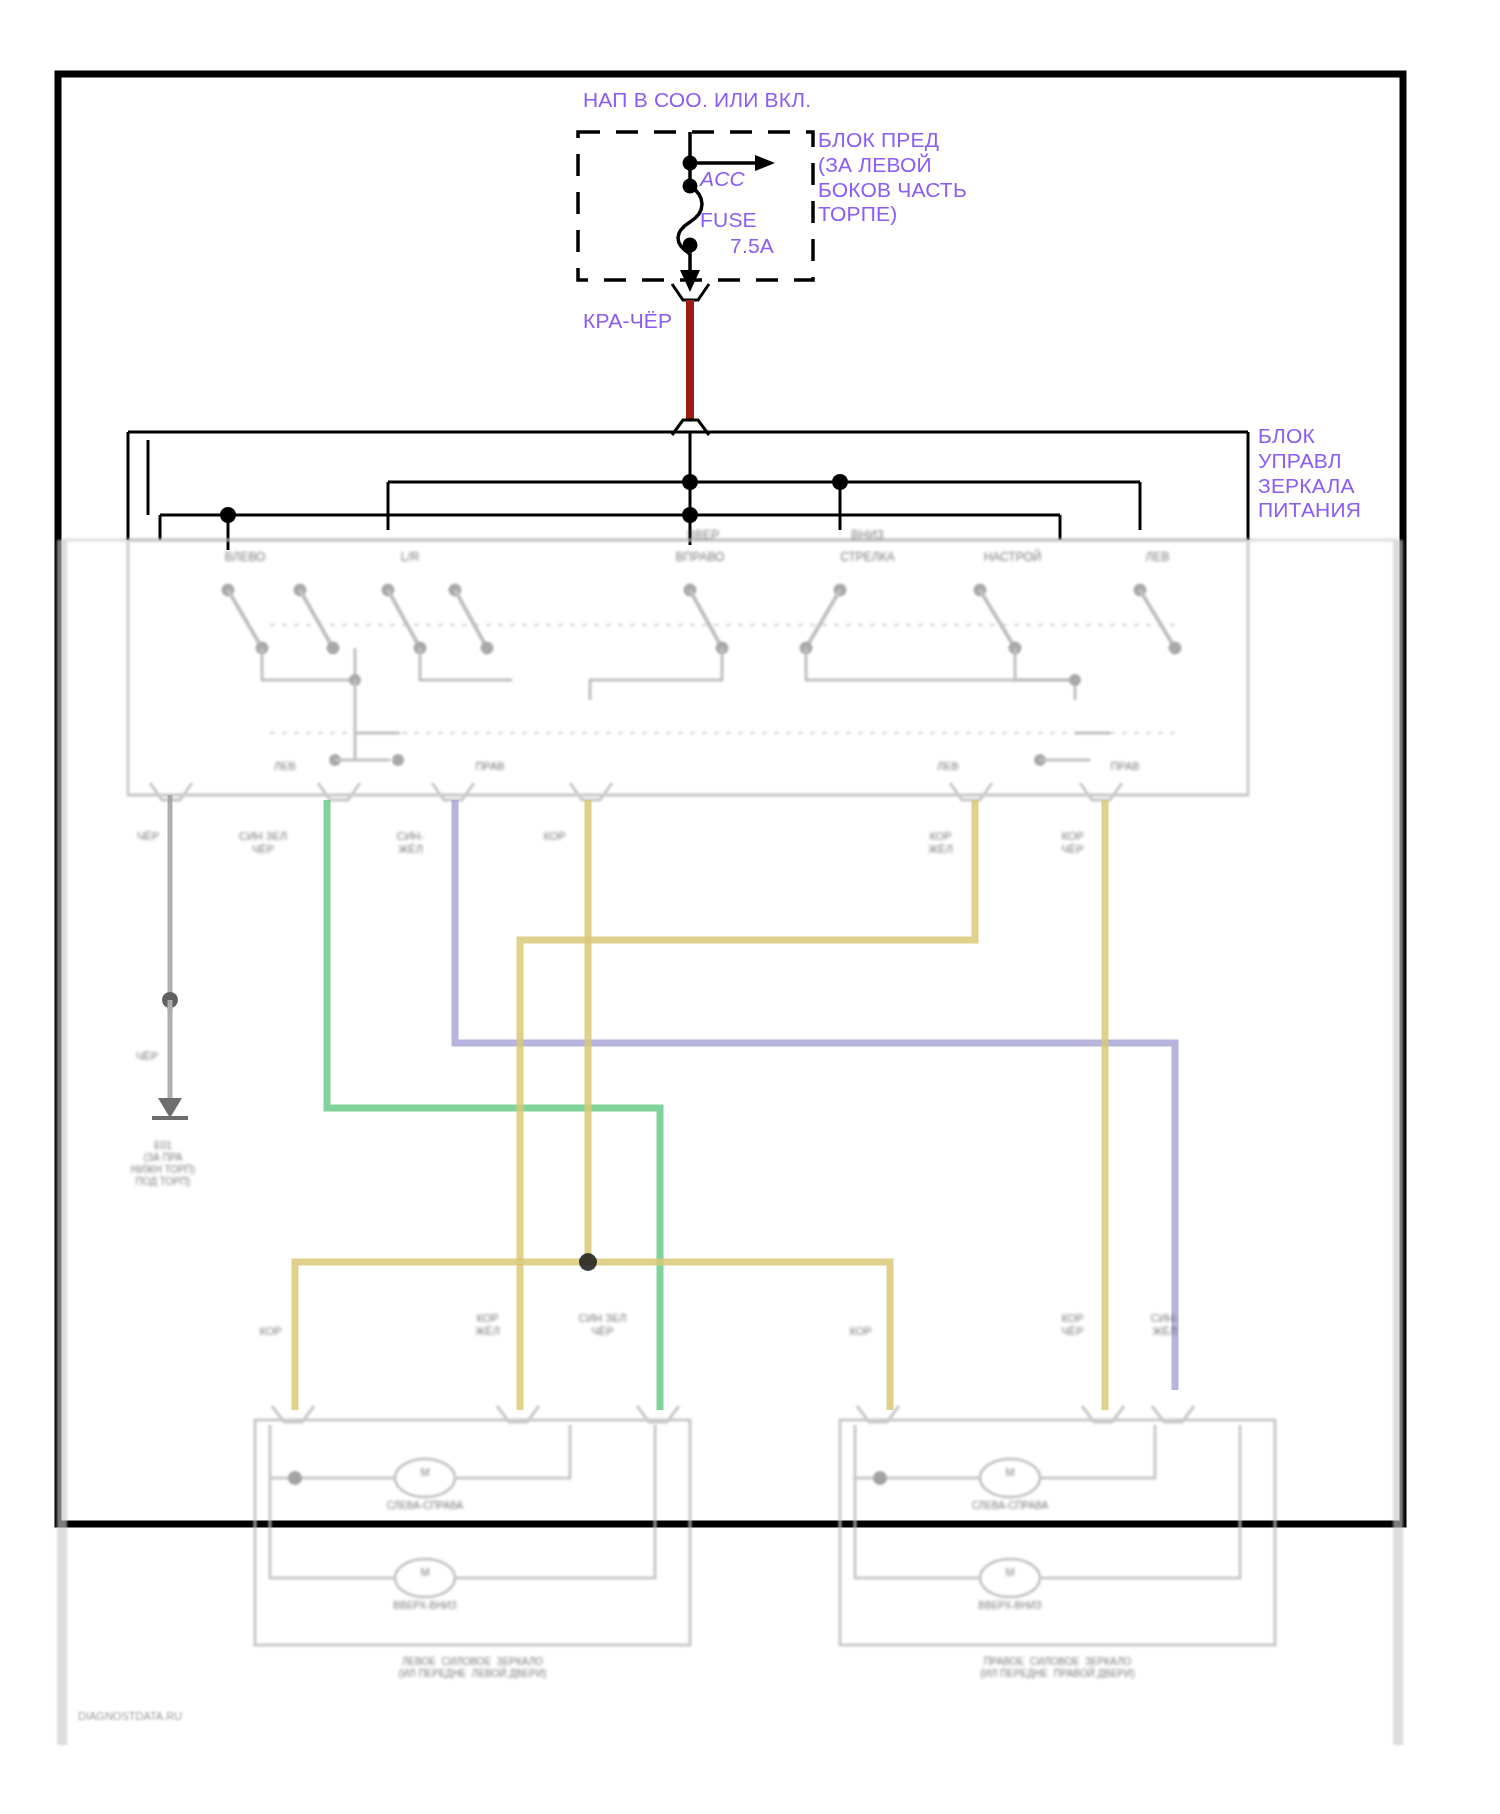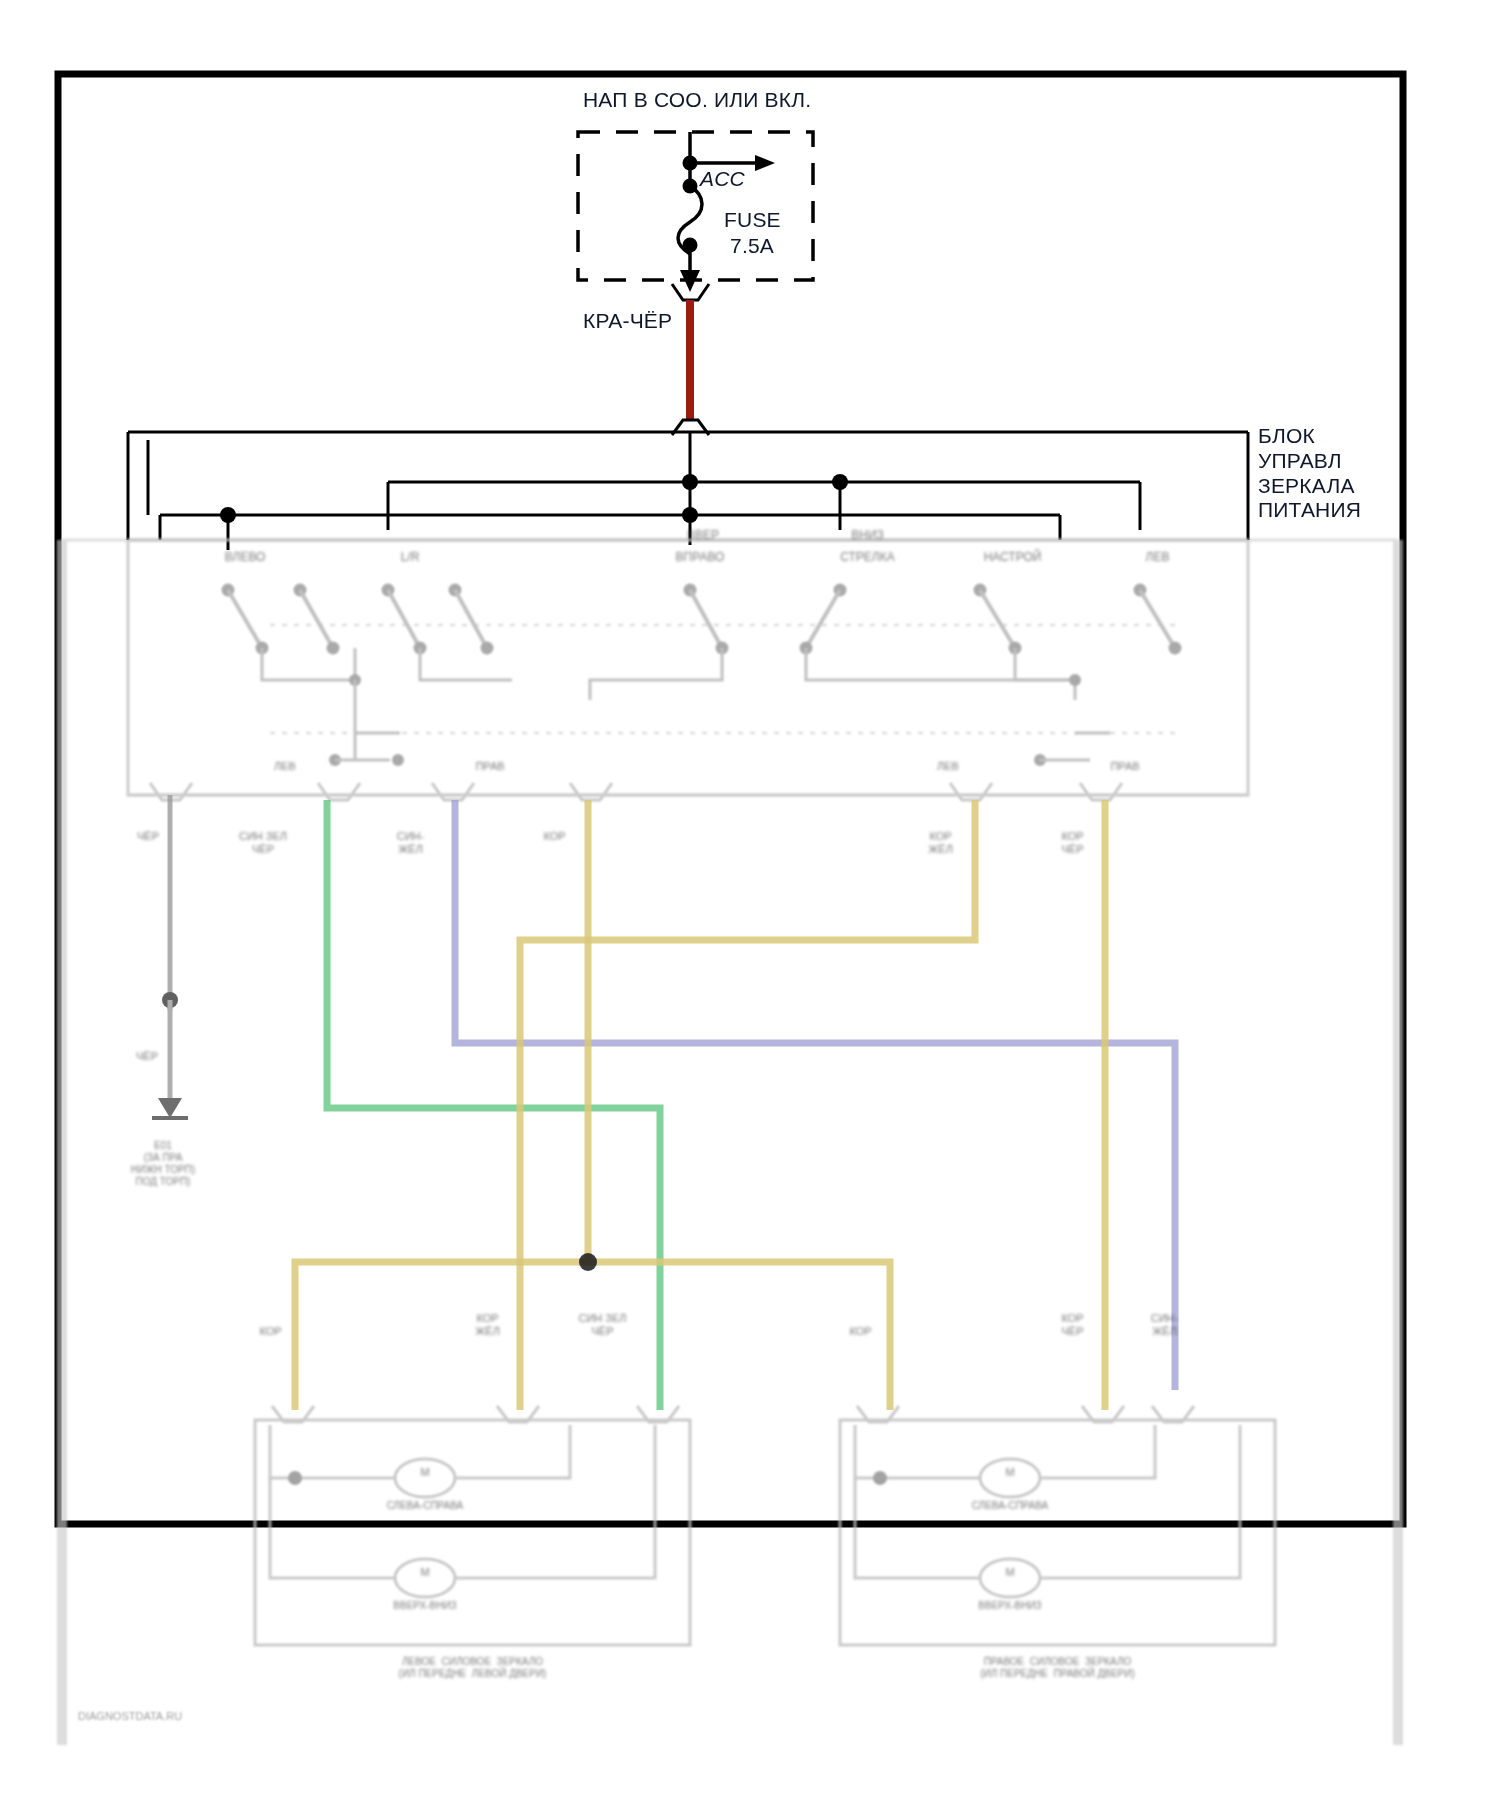--- a/index.html
+++ b/index.html
@@ -1,19 +1,19 @@
 <!DOCTYPE html>
 <html><head>
 <meta charset="utf-8">
 <style>
   html,body{margin:0;padding:0;background:#ffffff;}
   body{width:1500px;height:1814px;font-family:"Liberation Sans",sans-serif;}
   #stage{position:relative;width:1500px;height:1814px;background:#ffffff;overflow:hidden;}
   svg{display:block;}
-  .lbl{position:absolute;font-family:"Liberation Sans",sans-serif;color:#0f172a;white-space:pre;line-height:1.18;}
+  .lbl{position:absolute;font-family:"Liberation Sans",sans-serif;color:#8b5cf6;white-space:pre;line-height:1.18;}
   .sharp{font-size:21px;font-weight:400;letter-spacing:.2px;}
   .fade{position:absolute;color:#4a4a4a;font-family:"Liberation Sans",sans-serif;white-space:pre;
         line-height:1.2;filter:blur(1.35px);opacity:.72;font-size:12px;text-align:center;}
   .fade.s{font-size:11px;}
   .fade.xs{font-size:10px;}
   .fade.wm{font-size:11px;filter:blur(1.1px);opacity:.55;text-align:left;}
 </style>
 </head>
 <body>
 
@@ -182,23 +182,27 @@
       <circle cx="880" cy="1478" r="7" fill="#8f8f8f"></circle>
       <ellipse cx="1010" cy="1578" rx="30" ry="19" fill="none" stroke="#bdbdbd" stroke-width="3"></ellipse>
       <path d="M855,1478 L855,1578 L980,1578 M1040,1578 L1240,1578 L1240,1425" fill="none" stroke="#bdbdbd" stroke-width="3"></path>
     </g>
 
   </svg>
 
   <div class="lbl sharp" style="left:583px; top:88px;">НАП В СОО. ИЛИ ВКЛ.</div>
 
   <div class="lbl sharp" style="left:700px; top:167px;font-style:italic;">ACC</div>
-  <div class="lbl sharp" style="left:724px; top:208px;">FUSE</div>
+  <div class="lbl sharp" style="left:700px; top:208px;">FUSE</div>
   <div class="lbl sharp" style="left:730px; top:234px;">7.5A</div>
 
+  <div class="lbl sharp" style="left:818px; top:128px;">БЛОК ПРЕД
+(ЗА ЛЕВОЙ
+БОКОВ ЧАСТЬ
+ТОРПЕ)</div>
 
   <div class="lbl sharp" style="left:583px; top:309px;">КРА-ЧЁР</div>
 
   <div class="lbl sharp" style="left:1258px; top:424px;">БЛОК
 УПРАВЛ
 ЗЕРКАЛА
 ПИТАНИЯ</div>
 
   <div class="fade" style="left:200px; top:550px; width:90px;">ВЛЕВО</div>
   <div class="fade" style="left:375px; top:550px; width:70px;">L/R</div>

